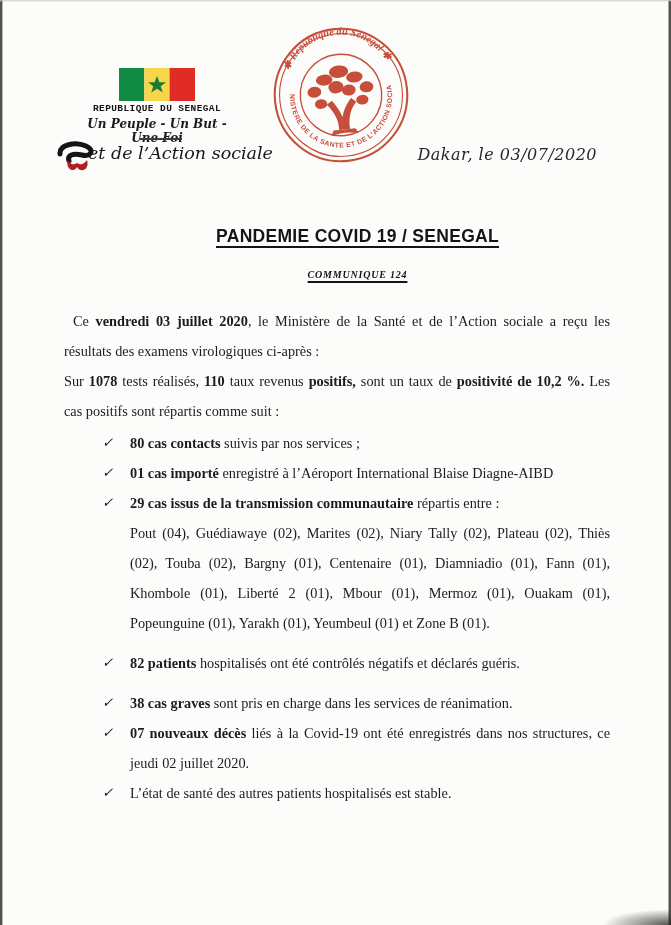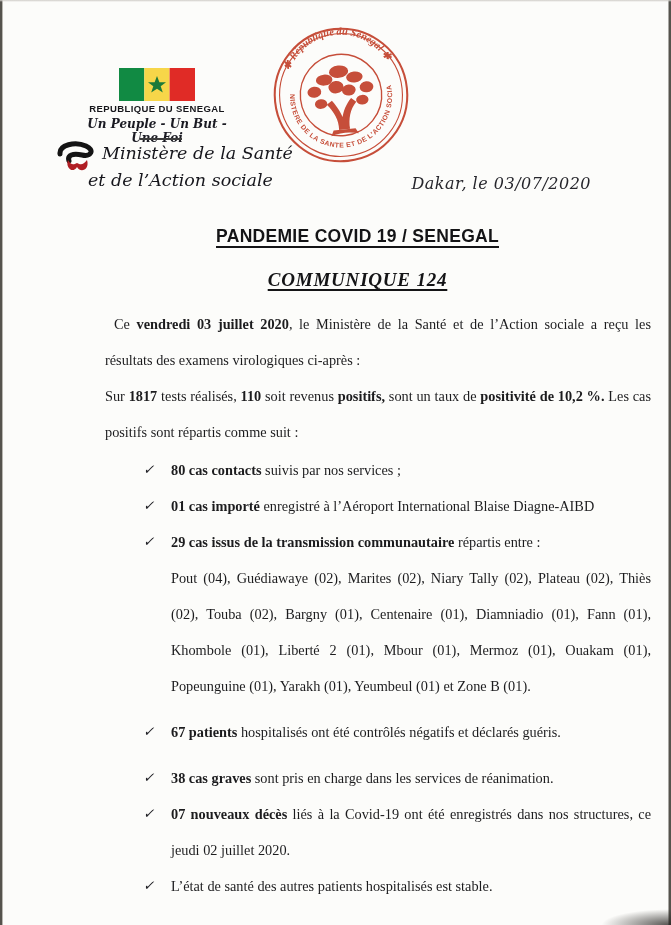--- a/index.html
+++ b/index.html
@@ -17,47 +17,47 @@
   .edge-r{position:absolute;right:0;top:0;bottom:0;width:4px;
     background:linear-gradient(270deg,#55534d 0 2px,rgba(185,183,177,0) 3px);}
   .edge-t{position:absolute;top:0;left:0;right:0;height:2px;
     background:linear-gradient(#cfcdc8,rgba(0,0,0,0));}
   .corner-br{position:absolute;right:0;bottom:0;width:70px;height:16px;
     background:radial-gradient(ellipse at 100% 100%, rgba(40,38,35,.8), rgba(40,38,35,0) 70%);}
 
   
   .flag-block{position:absolute;left:82px;top:68px;width:150px;text-align:center;}
   .flag-block svg{display:block;margin:0 auto 2px auto;}
-  .republic{font-family:Liberation Sans, sans-serif;font-weight:700;font-size:9.5px;
+  .republic{font-family:Liberation Mono, monospace;font-weight:700;font-size:9.5px;
     letter-spacing:.4px;color:#15151a;}
   .motto{font-family:"DejaVu Serif",serif;font-style:italic;font-weight:700;
     font-size:12px;margin-top:3px;color:#1a1a22;}
   .divider{position:absolute;left:140px;top:138px;width:42px;height:2px;background:#3c3c3c;}
   .ministry{position:absolute;left:56px;top:140px;display:flex;align-items:flex-start;}
   .ministry .script{font-family:"DejaVu Serif",serif;font-style:italic;font-size:17.5px;
     color:#16161c;line-height:27px;margin-left:6px;}
   .ministry .script .l2{margin-left:-14px;}
-  .date{position:absolute;right:80px;top:145px;font-family:"DejaVu Serif",serif;
-    font-style:italic;font-size:16px;color:#26262c;letter-spacing:.5px;margin-top:29px;}
+  .date{position:absolute;right:74px;top:145px;font-family:"DejaVu Serif",serif;
+    font-style:italic;font-size:16px;color:#26262c;letter-spacing:.5px;}
 
   .seal{position:absolute;left:272px;top:26px;width:138px;height:138px;
     transform:rotate(-6deg);opacity:.92;}
 
   
   .title-wrap{position:absolute;top:226px;left:0;right:0;text-align:center;margin-left:44px;}
   .doc-title{margin:0;font-family:"Liberation Sans",sans-serif;font-weight:700;
     font-size:17.5px;letter-spacing:.3px;color:#141416;
     text-decoration:underline;text-underline-offset:4px;text-decoration-thickness:1.5px;}
   .doc-subtitle{margin:22px 0 0 0;font-family:"Liberation Serif",serif;font-weight:700;
-    font-style:italic;font-size:19px;letter-spacing:.8px;color:#141416;
+    font-style:italic;font-size:10px;letter-spacing:.8px;color:#141416;
     text-decoration:underline;text-underline-offset:3px;text-decoration-thickness:1.5px;}
 
   
   .doc-body{position:absolute;top:306px;left:64px;width:546px;
-    font-size:14.3px;line-height:36px;text-align:justify;color:#1c1c1e;margin-left:41px;}
+    font-size:14.3px;line-height:30px;text-align:justify;color:#1c1c1e;}
   .doc-body p{margin:0;}
   .doc-body p.indent{text-indent:9px;}
   .b{font-weight:700;}
   .case-list{list-style:none;margin:2px 0 0 0;padding:0;}
   .case-list li{position:relative;padding-left:66px;margin:0;}
   .case-list li .check{position:absolute;left:38px;top:0;font-size:13.5px;
     font-style:italic;color:#25252a;}
   .case-list li:nth-child(5){margin-top:10px;}
   .case-list li:nth-child(6){margin-top:10px;}
 </style>
@@ -83,21 +83,20 @@
   </div>
 
   <div class="divider"></div>
 
   <div class="ministry">
     <svg width="40" height="38" viewBox="0 0 40 36">
       <path d="M4 13 C3 4 19 0 30 5 C39 9 35 16 26 14 C17 12 11 14 13 20" fill="none" stroke="#141414" stroke-width="5" stroke-linecap="round"></path>
       <path d="M12 19 C9 27 17 33 21 26 C25 33 34 28 31 19 C27 24 25 24 21 22 C17 24 15 24 12 19 Z" fill="#b01e24"></path>
     </svg>
     <div class="script">
-      <div class="l1">Ministère de la Santé</div>
       <div class="l2">et de l’Action sociale</div>
     </div>
   </div>
 
   <div class="date">Dakar, le 03/07/2020</div>
 
   <div class="seal">
     <svg width="138" height="138" viewBox="0 0 200 200">
       <g fill="none" stroke="#c2402a">
         <circle cx="100" cy="100" r="96" stroke-width="3"></circle>
@@ -130,21 +129,21 @@
     </svg>
   </div>
 
   <div class="title-wrap">
     <h1 class="doc-title">PANDEMIE COVID 19 / SENEGAL</h1>
     <h2 class="doc-subtitle">COMMUNIQUE 124</h2>
   </div>
 
   <div class="doc-body">
     <p class="indent"><span>Ce </span><span class="b">vendredi 03 juillet 2020</span><span>, le Ministère de la Santé et de l’Action sociale a reçu les résultats des examens virologiques ci-après :</span></p>
-    <p><span>Sur </span><span class="b">1817</span><span> tests réalisés, </span><span class="b">110</span><span> soit revenus </span><span class="b">positifs,</span><span> sont un taux de </span><span class="b">positivité de 10,2 %.</span><span>  Les cas positifs sont répartis comme suit :</span></p>
+    <p><span>Sur </span><span class="b">1078</span><span> tests réalisés, </span><span class="b">110</span><span> taux revenus </span><span class="b">positifs,</span><span> sont un taux de </span><span class="b">positivité de 10,2 %.</span><span>  Les cas positifs sont répartis comme suit :</span></p>
     <ul class="case-list">
   <li>
     <span class="check">✓</span>
     <span class="li-text"><span class="b">80 cas contacts</span><span> suivis par nos services ;</span></span>
   </li>
 
   <li>
     <span class="check">✓</span>
     <span class="li-text"><span class="b">01 cas importé</span><span> enregistré à l’Aéroport International Blaise Diagne-AIBD</span></span>
   </li>
@@ -154,21 +153,21 @@
     <span class="li-text"><span class="b">29 cas issus de la transmission communautaire</span><span> répartis entre :</span></span>
   </li>
 
   <li class="plain">
     <span class="check"></span>
     <span class="li-text"><span>Pout (04), Guédiawaye (02), Marites (02), Niary Tally (02), Plateau (02), Thiès (02), Touba (02), Bargny (01), Centenaire (01), Diamniadio (01), Fann (01), Khombole (01), Liberté 2 (01), Mbour (01), Mermoz (01), Ouakam (01), Popeunguine (01), Yarakh (01), Yeumbeul (01) et Zone B (01).</span></span>
   </li>
 
   <li>
     <span class="check">✓</span>
-    <span class="li-text"><span class="b">67 patients</span><span> hospitalisés ont été contrôlés négatifs et déclarés guéris.</span></span>
+    <span class="li-text"><span class="b">82 patients</span><span> hospitalisés ont été contrôlés négatifs et déclarés guéris.</span></span>
   </li>
 
   <li>
     <span class="check">✓</span>
     <span class="li-text"><span class="b">38 cas graves</span><span> sont pris en charge dans les services de réanimation.</span></span>
   </li>
 
   <li>
     <span class="check">✓</span>
     <span class="li-text"><span class="b">07 nouveaux décès</span><span> liés à la Covid-19 ont été enregistrés dans nos structures, ce jeudi 02 juillet 2020.</span></span>

